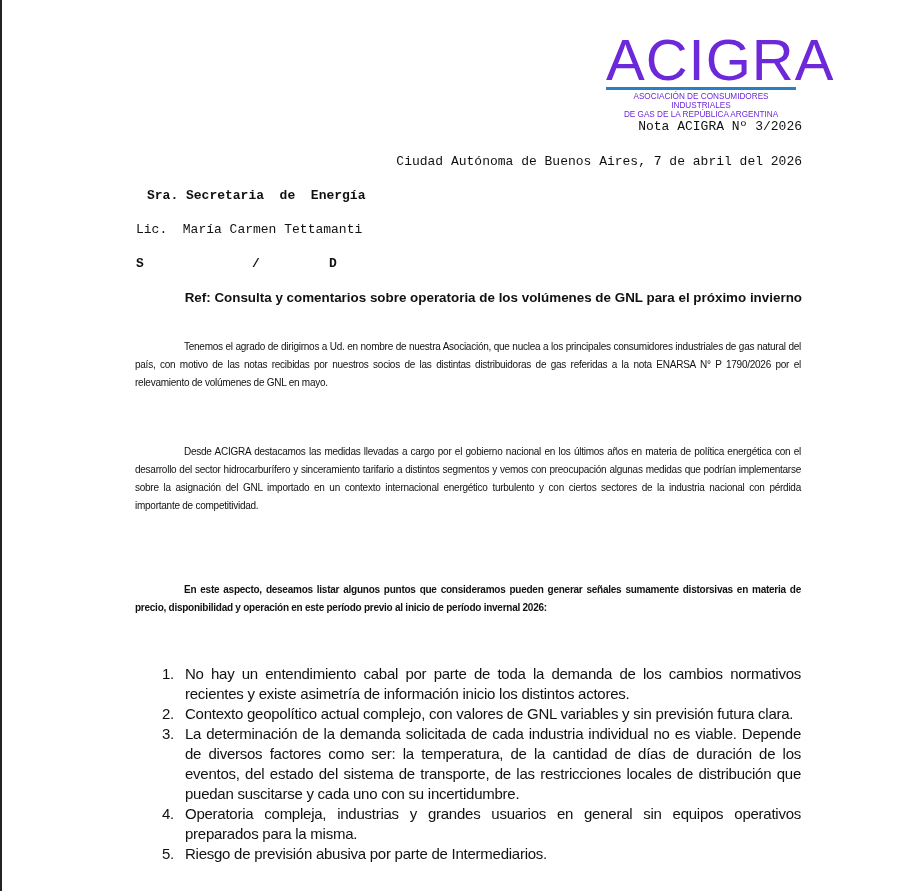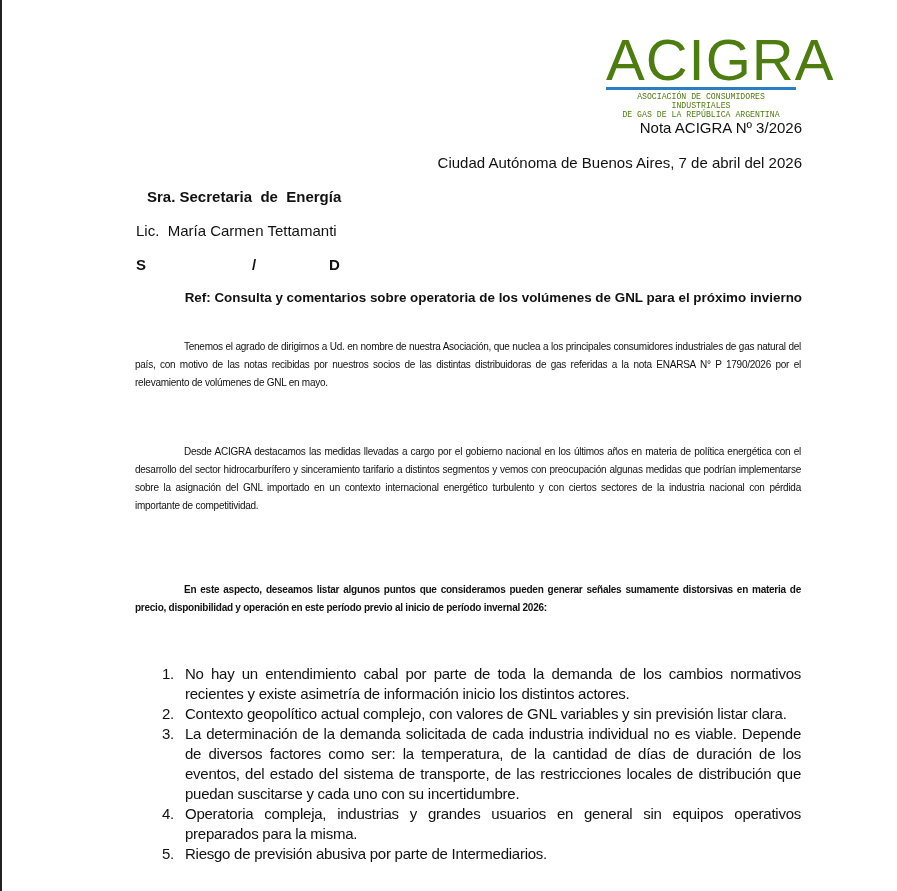--- a/index.html
+++ b/index.html
@@ -1,24 +1,24 @@
 <!DOCTYPE html>
 <html><head>
 <meta charset="utf-8">
 <style>
   html, body { margin:0; padding:0; }
   body { width:897px; height:891px; background:#fff; overflow:hidden; position:relative;
          font-family:"Liberation Sans", sans-serif; color:#111; }
   .edge { position:absolute; left:0; top:0; width:2px; height:891px; background:#222; }
-  .logo { position:absolute; left:606px; top:34px; width:190px; text-align:center; color:#4d7c0f; }
+  .logo { position:absolute; left:606px; top:34px; width:190px; text-align:center; color:#6d28d9; }
   .logo-main { font-size:58px; line-height:52px; letter-spacing:1px; font-weight:normal; }
   .logo-line { height:3px; background:#2a7fc4; margin:1px 0 2px 0; }
-  .logo-sub { font-size:8.2px; line-height:9px; font-family:Liberation Mono, monospace; }
+  .logo-sub { font-size:8.2px; line-height:9px; font-family:Liberation Sans, sans-serif; }
   .abs { position:absolute; white-space:nowrap; }
-  .r { font-size:15px; }
+  .r { font-size:13px;font-family:Liberation Mono, monospace; }
   .b { font-weight:bold; }
   .para { position:absolute; left:135px; width:666px; font-size:10px; line-height:18px;
           text-align:justify; font-family:"Liberation Sans", sans-serif; letter-spacing:-0.25px; }
   .indent { display:inline-block; width:49px; }
   ol { position:absolute; left:135px; width:666px; margin:0; padding:0; list-style:none;
        font-size:15px; line-height:20px; letter-spacing:-0.25px; }
   li { position:relative; padding-left:50px; text-align:justify; }
   .num { position:absolute; left:27px; top:0; }
 </style>
 </head>
@@ -43,17 +43,17 @@
 <div class="abs r b" style="left:329px; top:256px;">D</div>
 
 <div class="abs b" style="right:95px; top:290px; font-size:13.4px;">Ref: Consulta y comentarios sobre operatoria de los volúmenes de GNL para el próximo invierno</div>
 
 <div class="para" style="top:338px;"><span class="indent"></span><span>Tenemos el agrado de dirigirnos a Ud. en nombre de nuestra Asociación, que nuclea a los principales consumidores industriales de gas natural del país, con motivo de las notas recibidas por nuestros socios de las distintas distribuidoras de gas referidas a la nota ENARSA N° P 1790/2026 por el relevamiento de volúmenes de GNL en mayo.</span></div>
 <div class="para" style="top:443px;"><span class="indent"></span><span>Desde ACIGRA destacamos las medidas llevadas a cargo por el gobierno nacional en los últimos años en materia de política energética con el desarrollo del sector hidrocarburífero y sinceramiento tarifario a distintos segmentos y vemos con preocupación algunas medidas que podrían implementarse sobre la asignación del GNL importado en un contexto internacional energético turbulento y con ciertos sectores de la industria nacional con pérdida importante de competitividad.</span></div>
 <div class="para" style="top:581px;font-weight:bold;"><span class="indent"></span><span>En este aspecto, deseamos listar algunos puntos que consideramos pueden generar señales sumamente distorsivas en materia de precio, disponibilidad y operación en este período previo al inicio de período invernal 2026:</span></div>
 
 <ol style="top:664px;">
   <li><span class="num">1.</span><span>No hay un entendimiento cabal por parte de toda la demanda de los cambios normativos recientes y existe asimetría de información inicio los distintos actores.</span></li>
-  <li><span class="num">2.</span><span>Contexto geopolítico actual complejo, con valores de GNL variables y sin previsión listar clara.</span></li>
+  <li><span class="num">2.</span><span>Contexto geopolítico actual complejo, con valores de GNL variables y sin previsión futura clara.</span></li>
   <li><span class="num">3.</span><span>La determinación de la demanda solicitada de cada industria individual no es viable. Depende de diversos factores como ser: la temperatura, de la cantidad de días de duración de los eventos, del estado del sistema de transporte, de las restricciones locales de distribución que puedan suscitarse y cada uno con su incertidumbre.</span></li>
   <li><span class="num">4.</span><span>Operatoria compleja, industrias y grandes usuarios en general sin equipos operativos preparados para la misma.</span></li>
   <li><span class="num">5.</span><span>Riesgo de previsión abusiva por parte de Intermediarios.</span></li>
 </ol>
 
 </body></html>

